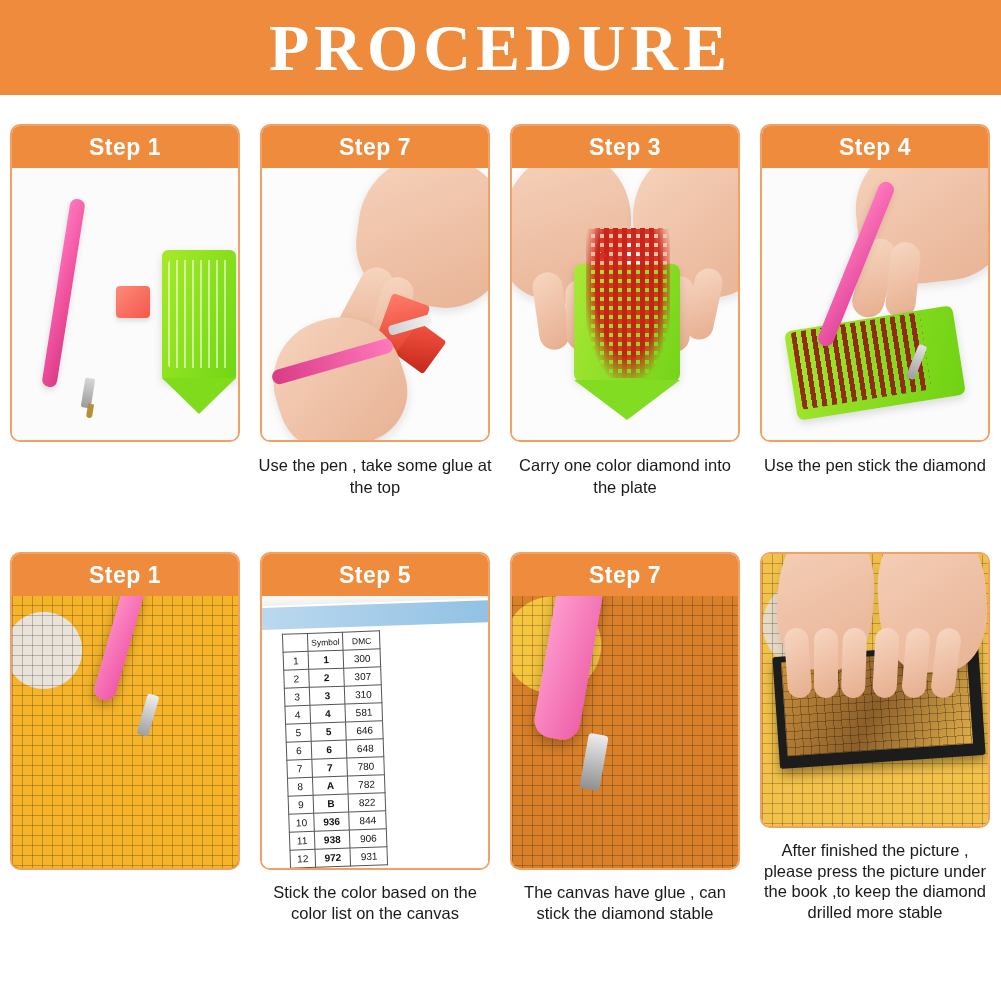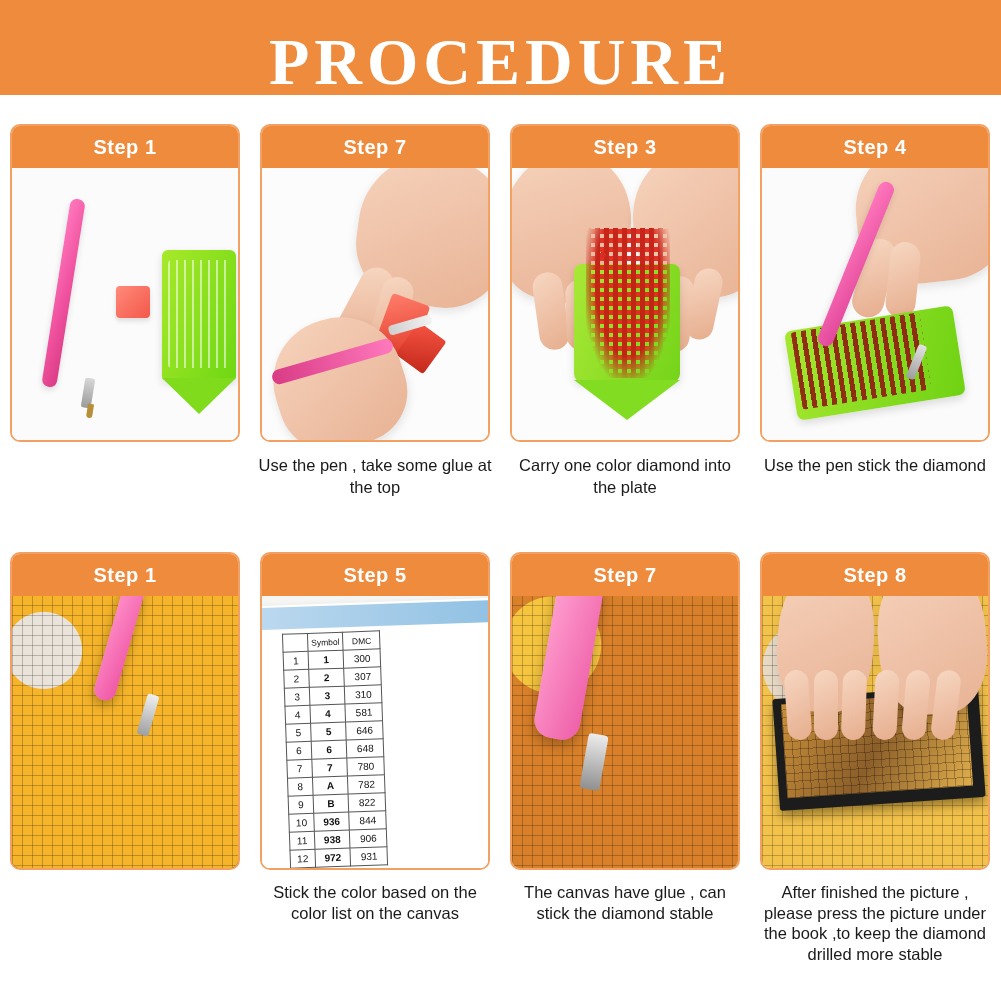--- a/index.html
+++ b/index.html
@@ -21,21 +21,21 @@
   }
   
   .banner {
     position: absolute;
     left: 0;
     top: 0;
     width: 1001px;
     height: 95px;
     background: #ef8b3c;
     display: flex;
-    align-items: flex-end;
+    align-items: center;
     justify-content: center;
   }
   .banner-title {
     color: #ffffff;
     font-family: "Liberation Serif", serif;
     font-weight: bold;
     font-size: 66px;
     letter-spacing: 5px;
     line-height: 1;
   }
@@ -67,21 +67,21 @@
     border: 2px solid #f3a163;
     border-radius: 10px;
     box-sizing: border-box;
     overflow: hidden;
     background: #ffffff;
   }
   .card-head {
     height: 42px;
     background: #ef8b3c;
     color: #ffffff;
-    font-size: 20px;
+    font-size: 23px;
     font-weight: bold;
     display: flex;
     align-items: center;
     justify-content: center;
     letter-spacing: 0.5px;
   }
   .photo {
     position: relative;
     height: 272px;
     overflow: hidden;
@@ -604,21 +604,20 @@
               <div class="pen7"></div>
               <div class="pen7-tip"></div>
             </div>
           </div>
         </div>
         <div class="caption tight">The canvas have glue , can stick the diamond stable</div>
       </div>
 
       <div class="cell">
         <div class="card">
-          <div class="card-head">Step 8</div>
           <div class="photo">
             <div class="scene s8">
               <div class="mosaic"></div>
               <div class="book"></div>
               <div class="book-inner"></div>
               <div class="hand hand-l"></div>
               <div class="hand hand-r"></div>
               <div class="finger f fa"></div>
               <div class="finger f fb"></div>
               <div class="finger f fc"></div>

